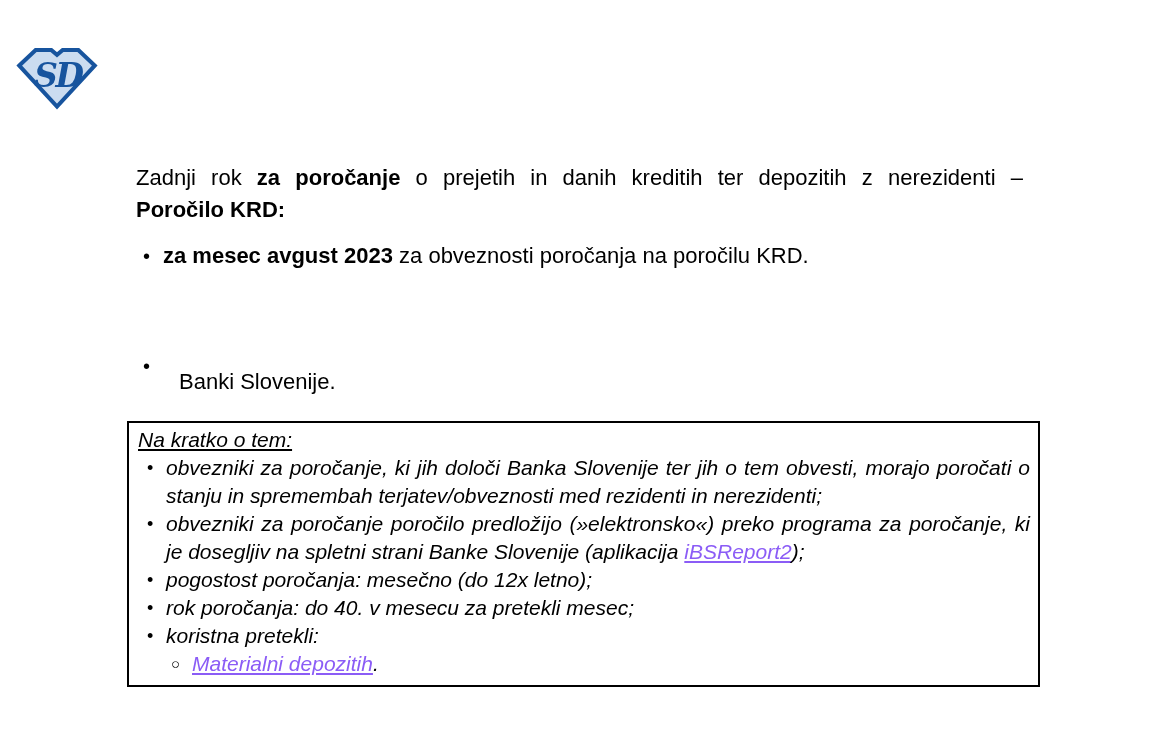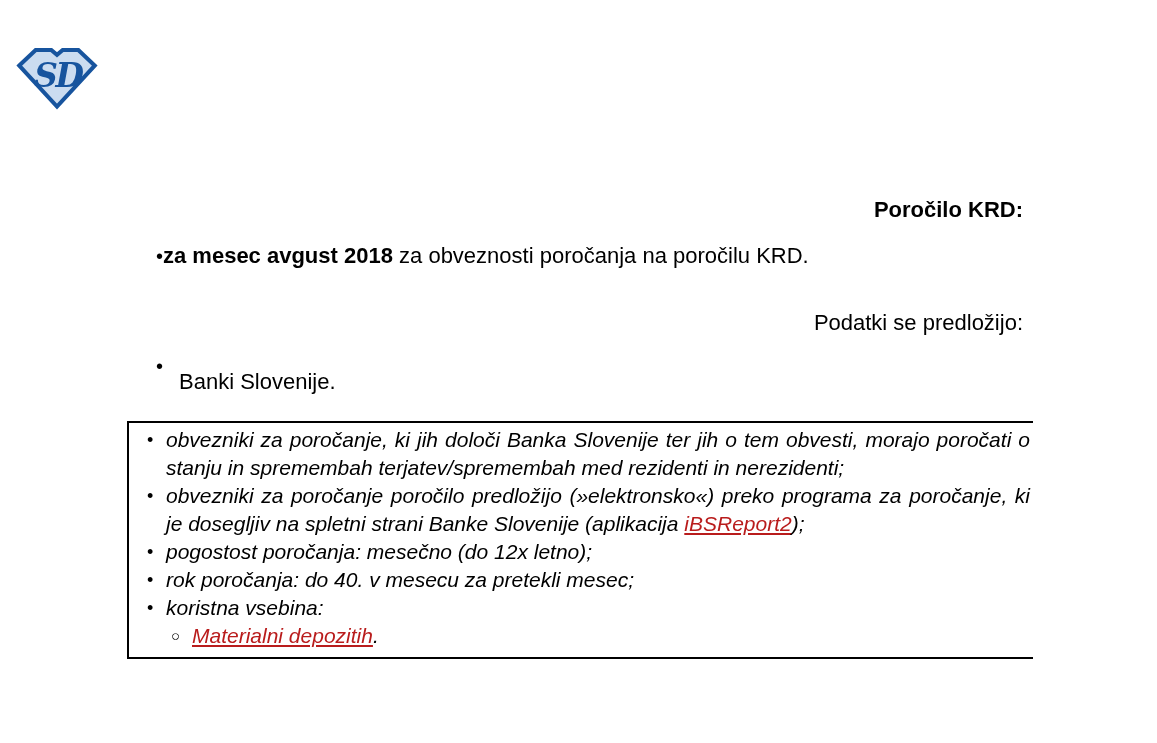--- a/index.html
+++ b/index.html
@@ -4,27 +4,28 @@
 <style>
   html, body { margin: 0; padding: 0; background: #ffffff; }
   .page {
     position: relative;
     width: 1033px;
     height: 743px;
     background: #ffffff;
     font-family: "Liberation Sans", sans-serif;
     color: #000000;
     overflow: hidden;
+    padding-left: 40px;
   }
 
   
   .logo { position: absolute; left: 16px; top: 44px; width: 82px; height: 66px; }
 
   
-  .abs { position: absolute; left: 136px; width: 887px; text-align: right; }
+  .abs { position: absolute; left: 136px; width: 887px; }
 
   .intro-line1 {
     top: 165px;
     font-size: 22px;
     line-height: 26px;
     text-align: justify;
     text-align-last: justify;
     white-space: normal;
   }
   .intro-line2 { top: 197px; font-size: 22px; line-height: 26px; font-weight: bold; }
@@ -68,73 +69,74 @@
     font-size: 18px;
     font-style: normal;
   }
   .box-bullet .txt { flex: 1 1 auto; }
   .justified { text-align: justify; }
   .bold-item { font-weight: normal; }
   .sub-bullet { margin-left: 28px; }
   .sub-bullet .marker { flex: 0 0 26px; padding-left: 5px; font-size: 15px; }
 
   a.doc-link, .doc-link {
-    color: #b91c1c;
+    color: #8b5cf6;
     text-decoration: underline;
     cursor: pointer;
   }
 </style>
 </head>
 <body>
 
 <div class="page">
 
   <svg class="logo" viewBox="0 0 100 80" aria-hidden="true">
     <path d="M4,26 L24,7 L43,7 L50,13 L57,7 L76,7 L96,26 L50,76 Z" fill="#cbdcf0" stroke="#17549e" stroke-width="5" stroke-linejoin="miter"></path>
     <text x="51" y="52" text-anchor="middle" font-family="'DejaVu Serif', serif" font-style="italic" font-weight="bold" font-size="40" letter-spacing="-3" fill="#17549e">SD</text>
   </svg>
 
+  <p class="abs intro-line1" style="margin:0;"><span>Zadnji rok </span><b>za poročanje</b><span> o prejetih in danih kreditih ter depozitih z nerezidenti –</span></p>
   <p class="abs intro-line2" style="margin:0;">Poročilo KRD:</p>
 
   <div class="abs doc-bullet bullet-deadline">
     <span class="marker">•</span>
-    <p style="margin:0;"><b>za mesec avgust 2018</b><span> za obveznosti poročanja na poročilu KRD.</span></p>
+    <p style="margin:0;"><b>za mesec avgust 2023</b><span> za obveznosti poročanja na poročilu KRD.</span></p>
   </div>
 
-  <p class="abs heading-podatki" style="margin:0;">Podatki se predložijo:</p>
   <div class="abs doc-bullet bullet-banki">
     <span class="marker">•</span>
     <p style="margin:16px;">Banki Slovenije.</p>
   </div>
 
   <div class="info-box">
+    <div class="box-title">Na kratko o tem:</div>
 
     <div class="box-bullet">
       <span class="marker">•</span>
-      <div class="txt justified">obvezniki za poročanje, ki jih določi Banka Slovenije ter jih o tem obvesti, morajo poročati o stanju in spremembah terjatev/spremembah med rezidenti in nerezidenti;</div>
+      <div class="txt justified">obvezniki za poročanje, ki jih določi Banka Slovenije ter jih o tem obvesti, morajo poročati o stanju in spremembah terjatev/obveznosti med rezidenti in nerezidenti;</div>
     </div>
 
     <div class="box-bullet">
       <span class="marker">•</span>
       <div class="txt justified"><span>obvezniki za poročanje poročilo predložijo (»elektronsko«) preko programa za poročanje, ki je dosegljiv na spletni strani Banke Slovenije (aplikacija </span><a class="doc-link">iBSReport2</a><span>);</span></div>
     </div>
 
     <div class="box-bullet">
       <span class="marker">•</span>
       <div class="txt bold-item">pogostost poročanja: mesečno (do 12x letno);</div>
     </div>
 
     <div class="box-bullet">
       <span class="marker">•</span>
       <div class="txt bold-item">rok poročanja: do 40. v mesecu za pretekli mesec;</div>
     </div>
 
     <div class="box-bullet">
       <span class="marker">•</span>
-      <div class="txt bold-item">koristna vsebina:</div>
+      <div class="txt bold-item">koristna pretekli:</div>
     </div>
 
     <div class="box-bullet sub-bullet">
       <span class="marker">○</span>
       <div class="txt bold-item"><a class="doc-link">Materialni depozitih</a><span>.</span></div>
     </div>
   </div>
 
 </div>
 

